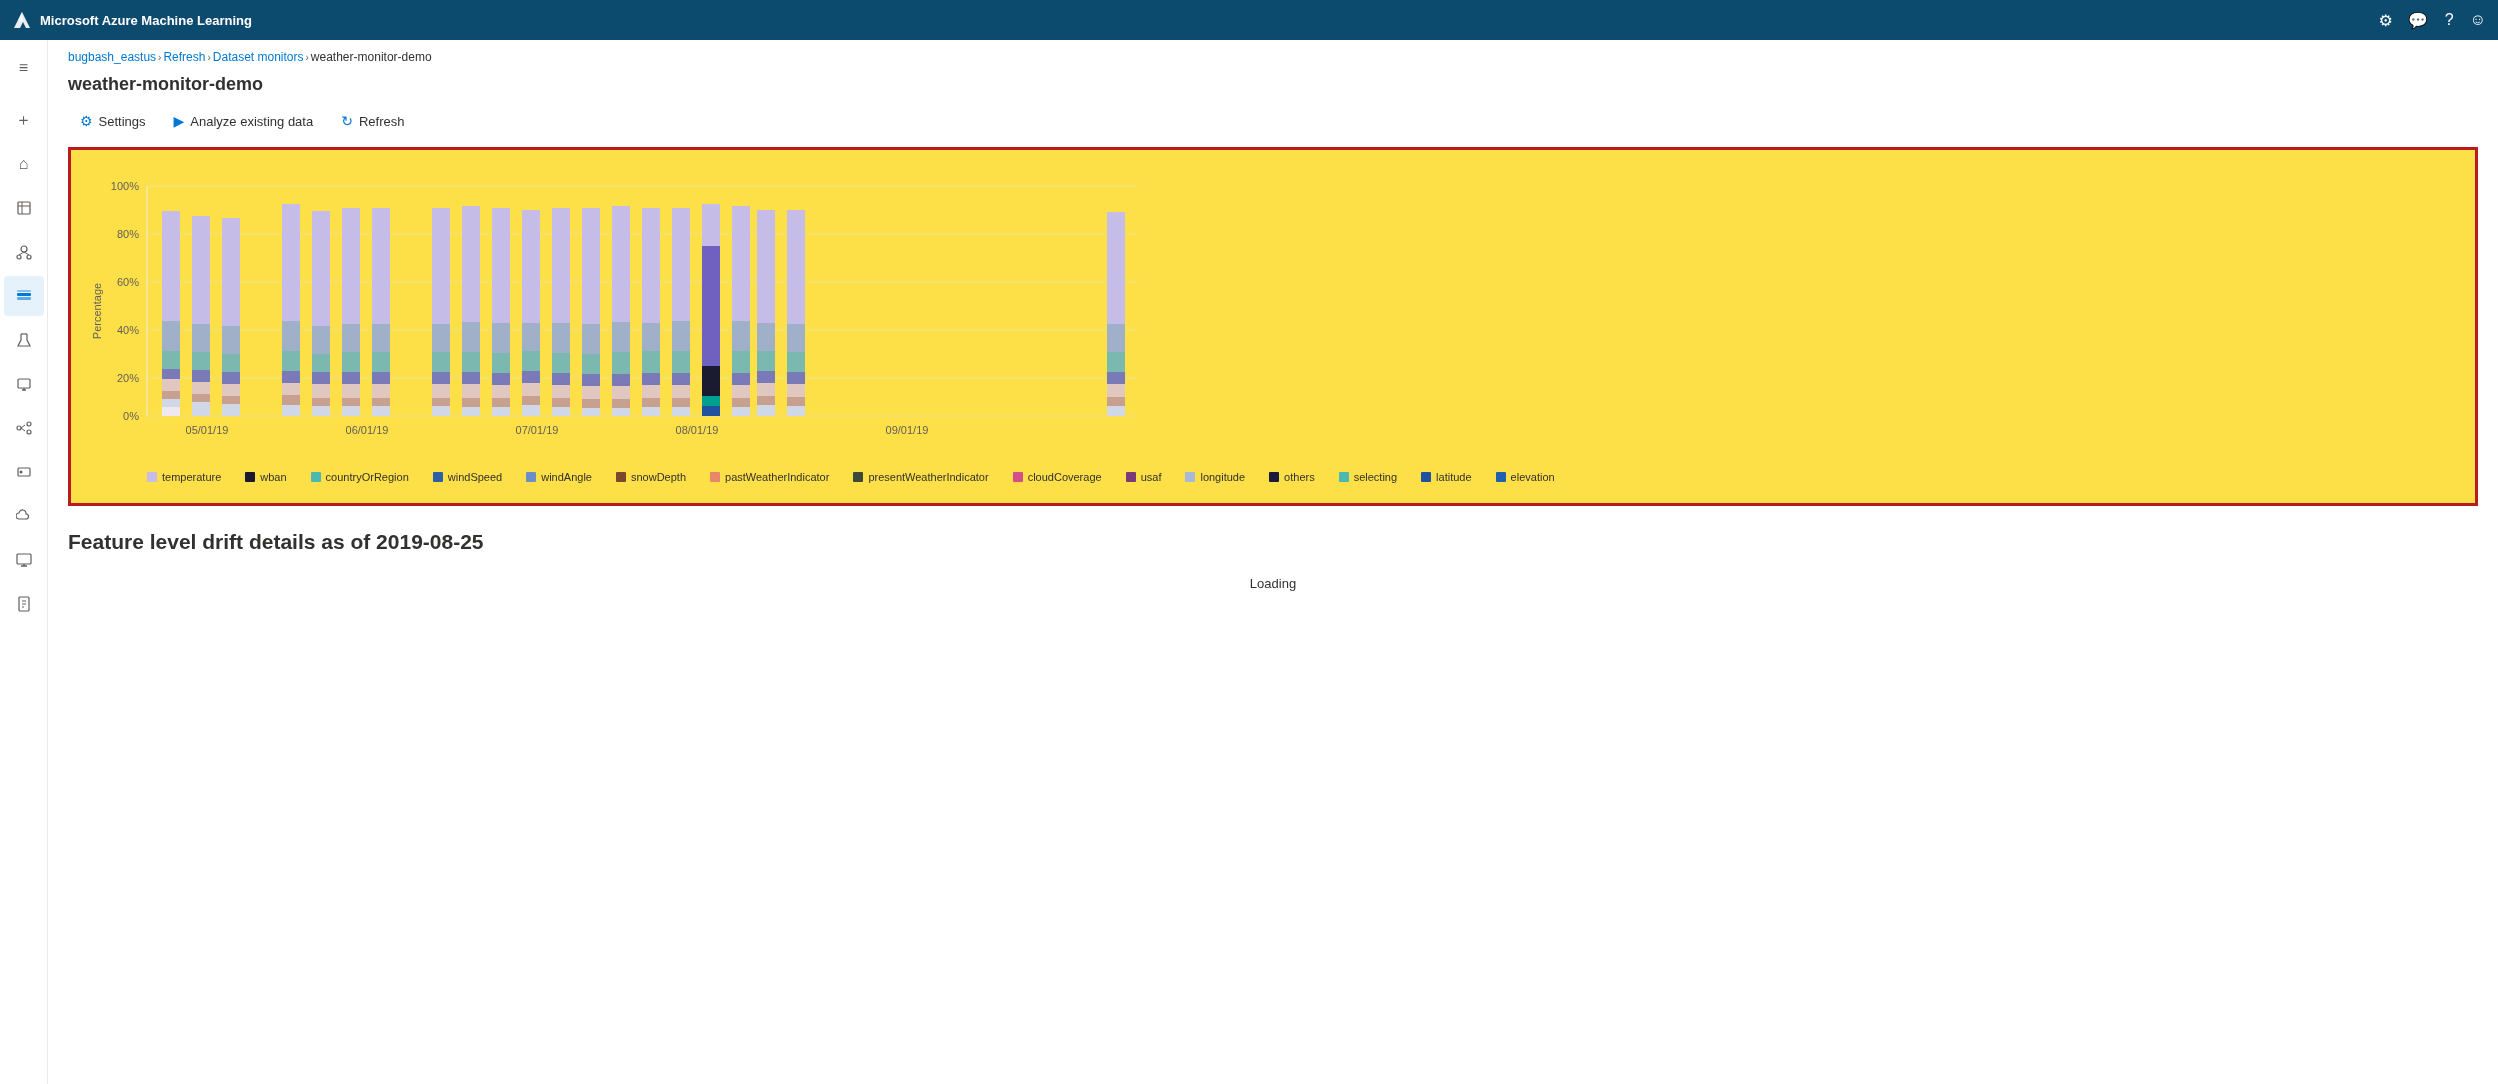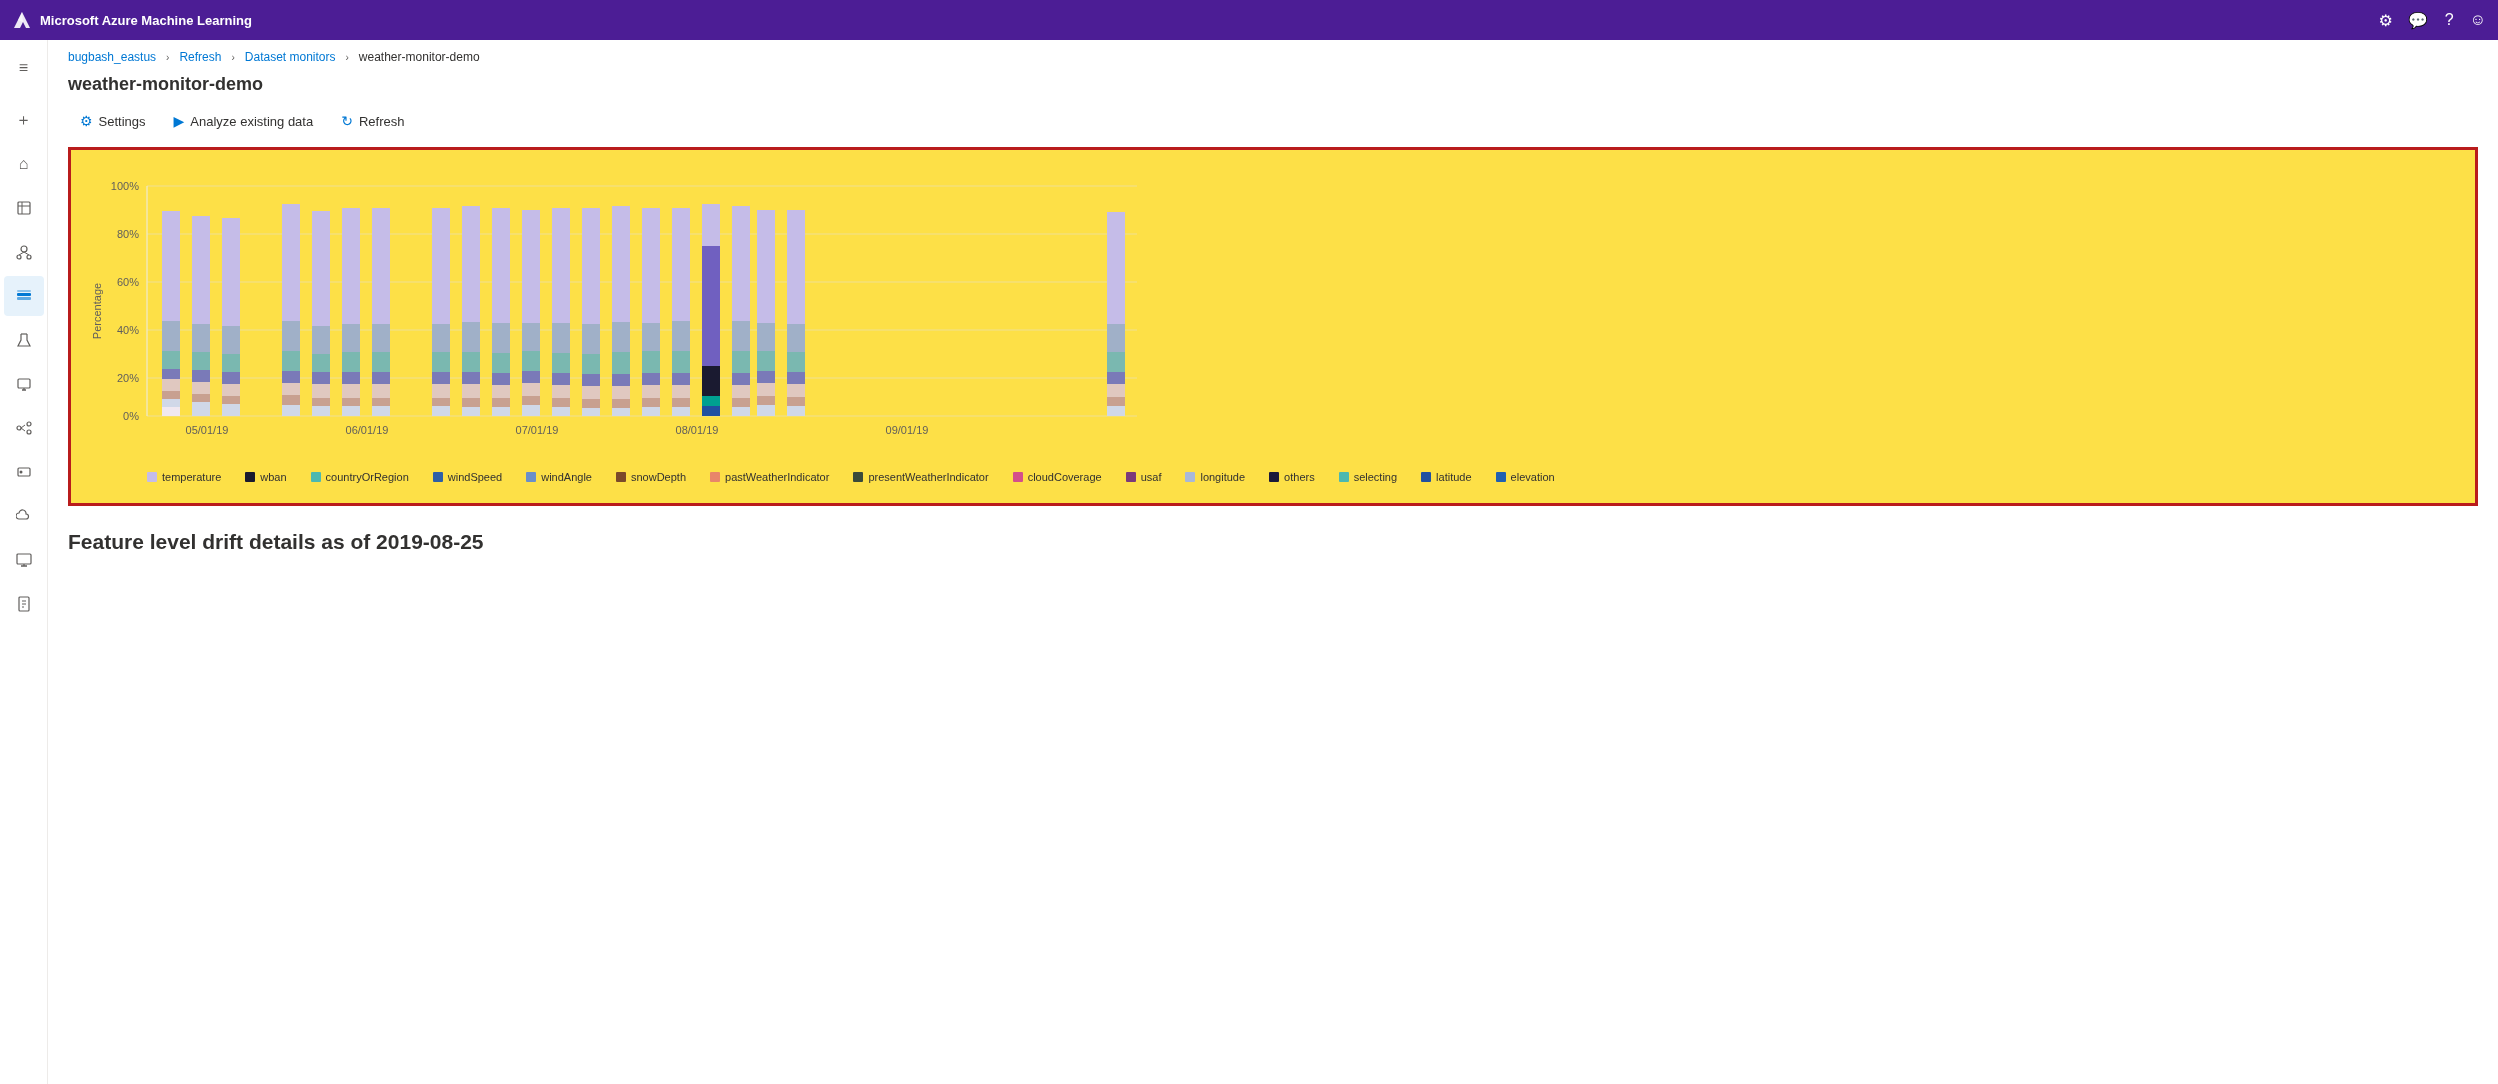--- a/index.html
+++ b/index.html
@@ -1,20 +1,20 @@
 <!DOCTYPE html>
 <html><head>
   <meta charset="utf-8">
   <style>
     * { box-sizing: border-box; margin: 0; padding: 0; }
     body { font-family: 'Segoe UI', Arial, sans-serif; font-size: 13px; background: #f3f2f1; display: flex; flex-direction: column; height: 100vh; overflow: hidden; }
 
     
     .top-bar {
-      background: #4c1d95;
+      background: #0c4a6e;
       color: white;
       height: 40px;
       display: flex;
       align-items: center;
       padding: 0 12px;
       justify-content: space-between;
       flex-shrink: 0;
     }
     .top-bar-left { display: flex; align-items: center; gap: 8px; font-size: 13px; font-weight: 600; }
     .top-bar-right { display: flex; align-items: center; gap: 16px; }
@@ -56,21 +56,21 @@
       background: #fff;
       display: flex;
       flex-direction: column;
     }
 
     
     .breadcrumb {
       padding: 10px 20px 6px 20px;
       display: flex;
       align-items: center;
-      gap: 10px;
+      gap: 2px;
       font-size: 12px;
       color: #0078d4;
       flex-shrink: 0;
     }
     .breadcrumb-sep { color: #605e5c; font-size: 10px; }
     .breadcrumb-current { color: #323130; }
     .breadcrumb a { color: #0078d4; text-decoration: none; }
 
     
     .page-header {
@@ -527,16 +527,17 @@
         </div>
         <div class="legend-item">
           <div class="legend-box" style="background:#2060b0"></div>
           <span>elevation</span>
         </div>
       </div>
     </div>
 
     <div class="drift-section">
       <h2 class="drift-title">Feature level drift details as of 2019-08-25</h2>
+      <p class="loading-text">Loading</p>
     </div>
 
   </div>
 </div>
 
 </body></html>

